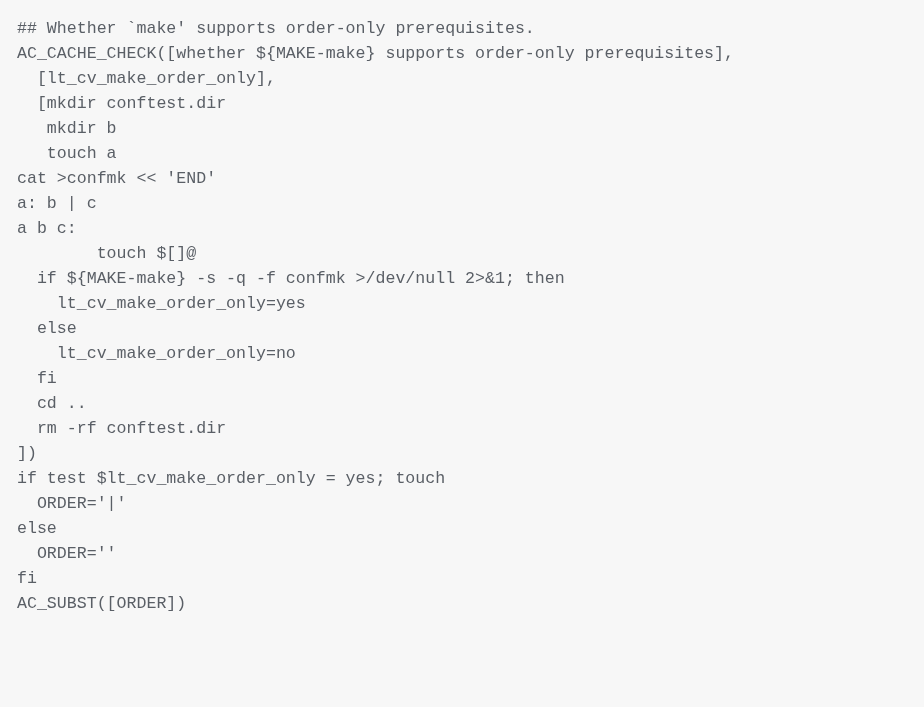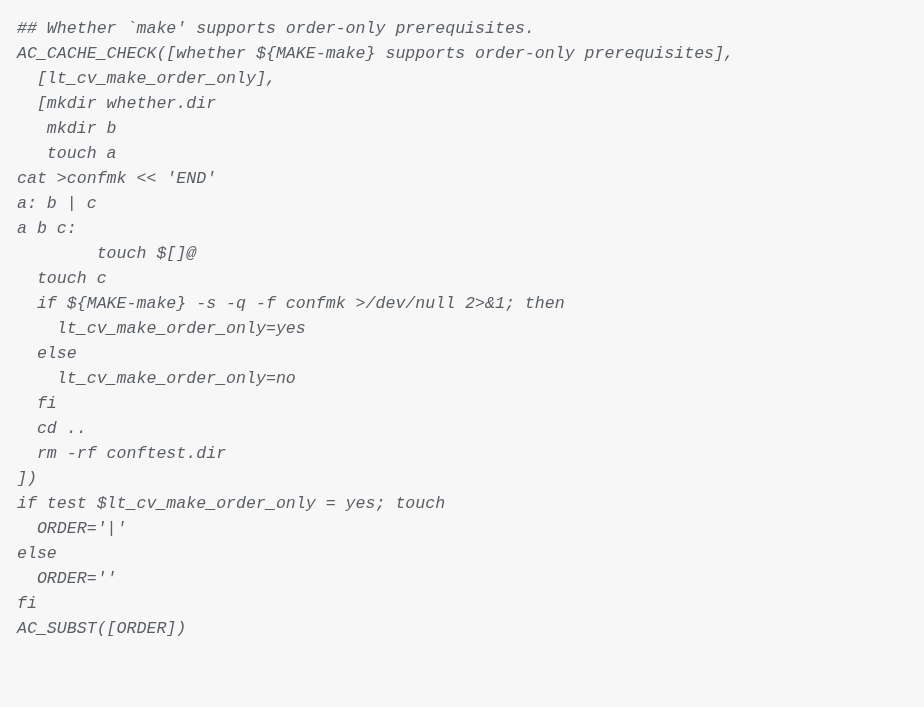--- a/index.html
+++ b/index.html
@@ -16,21 +16,20 @@
   }
   #code-view {
     position: absolute;
     left: 0;
     top: 0;
     width: 924px;
     height: 707px;
     background: #f7f7f7;
     padding: 16px 0 0 17px;
     box-sizing: border-box;
-    font-style: italic;
   }
   .code-line {
     display: block;
     font-family: "Liberation Mono", "DejaVu Sans Mono", monospace;
     font-size: 16.6px;
     line-height: 25px;
     height: 25px;
     color: #5a5f66;
     white-space: pre;
     letter-spacing: 0px;
@@ -40,28 +39,27 @@
     content: " ";
   }
 </style>
 </head>
 <body style="background: rgb(247, 247, 247);">
 
 <div id="code-view" style="color: rgb(90, 95, 102); background: rgb(247, 247, 247);">
     <span class="code-line">## Whether `make' supports order-only prerequisites.</span>
     <span class="code-line">AC_CACHE_CHECK([whether ${MAKE-make} supports order-only prerequisites],</span>
     <span class="code-line">  [lt_cv_make_order_only],</span>
-    <span class="code-line">  [mkdir whether.dir</span>
+    <span class="code-line">  [mkdir conftest.dir</span>
     <span class="code-line">   mkdir b</span>
     <span class="code-line">   touch a</span>
     <span class="code-line">cat &gt;confmk &lt;&lt; 'END'</span>
     <span class="code-line">a: b | c</span>
     <span class="code-line">a b c:</span>
     <span class="code-line">        touch $[]@</span>
-    <span class="code-line">  touch c</span>
     <span class="code-line">  if ${MAKE-make} -s -q -f confmk &gt;/dev/null 2&gt;&amp;1; then</span>
     <span class="code-line">    lt_cv_make_order_only=yes</span>
     <span class="code-line">  else</span>
     <span class="code-line">    lt_cv_make_order_only=no</span>
     <span class="code-line">  fi</span>
     <span class="code-line">  cd ..</span>
     <span class="code-line">  rm -rf conftest.dir</span>
     <span class="code-line">])</span>
     <span class="code-line">if test $lt_cv_make_order_only = yes; touch</span>
     <span class="code-line">  ORDER='|'</span>

